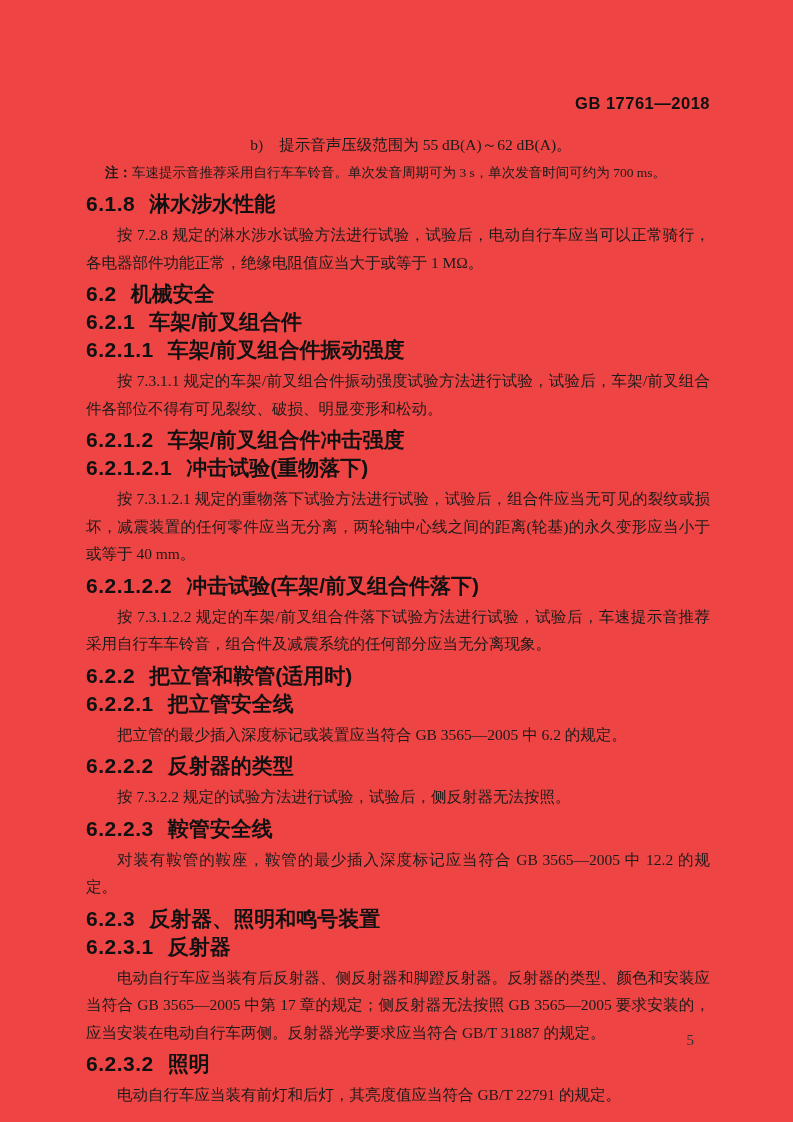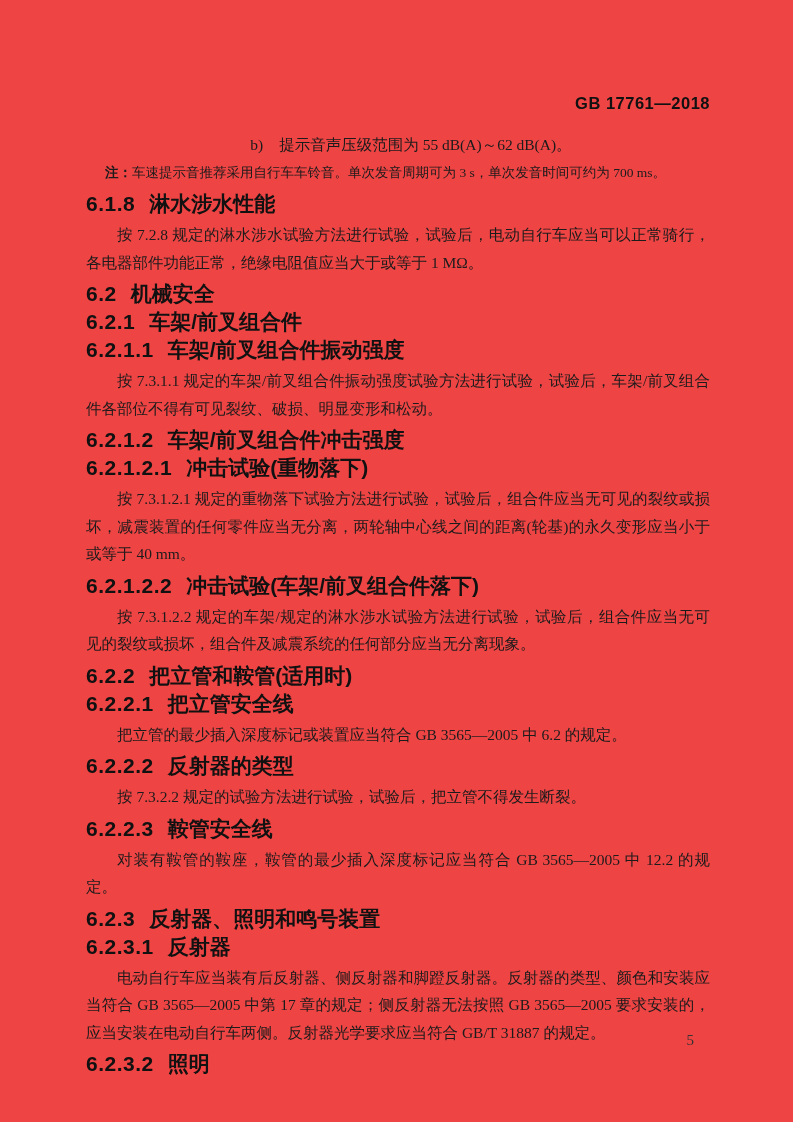--- a/index.html
+++ b/index.html
@@ -92,28 +92,29 @@
         <div class="heading"><span class="h-num">6.1.8</span><span class="h-title">淋水涉水性能</span></div>
         <p class="para">按 7.2.8 规定的淋水涉水试验方法进行试验，试验后，电动自行车应当可以正常骑行，各电器部件功能正常，绝缘电阻值应当大于或等于 1 MΩ。</p>
         <div class="heading"><span class="h-num">6.2</span><span class="h-title">机械安全</span></div>
         <div class="heading"><span class="h-num">6.2.1</span><span class="h-title">车架/前叉组合件</span></div>
         <div class="heading"><span class="h-num">6.2.1.1</span><span class="h-title">车架/前叉组合件振动强度</span></div>
         <p class="para">按 7.3.1.1 规定的车架/前叉组合件振动强度试验方法进行试验，试验后，车架/前叉组合件各部位不得有可见裂纹、破损、明显变形和松动。</p>
         <div class="heading"><span class="h-num">6.2.1.2</span><span class="h-title">车架/前叉组合件冲击强度</span></div>
         <div class="heading"><span class="h-num">6.2.1.2.1</span><span class="h-title">冲击试验(重物落下)</span></div>
         <p class="para">按 7.3.1.2.1 规定的重物落下试验方法进行试验，试验后，组合件应当无可见的裂纹或损坏，减震装置的任何零件应当无分离，两轮轴中心线之间的距离(轮基)的永久变形应当小于或等于 40 mm。</p>
         <div class="heading"><span class="h-num">6.2.1.2.2</span><span class="h-title">冲击试验(车架/前叉组合件落下)</span></div>
-        <p class="para">按 7.3.1.2.2 规定的车架/规定的淋水涉水试验方法进行试验，试验后，组合件应当无可见的裂纹或损坏，组合件及减震系统的任何部分应当无分离现象。</p>
+        <p class="para">按 7.3.1.2.2 规定的车架/前叉组合件落下试验方法进行试验，试验后，车速提示音推荐采用自行车车铃音，组合件及减震系统的任何部分应当无分离现象。</p>
         <div class="heading"><span class="h-num">6.2.2</span><span class="h-title">把立管和鞍管(适用时)</span></div>
         <div class="heading"><span class="h-num">6.2.2.1</span><span class="h-title">把立管安全线</span></div>
         <p class="para">把立管的最少插入深度标记或装置应当符合 GB 3565—2005 中 6.2 的规定。</p>
         <div class="heading"><span class="h-num">6.2.2.2</span><span class="h-title">反射器的类型</span></div>
-        <p class="para">按 7.3.2.2 规定的试验方法进行试验，试验后，把立管不得发生断裂。</p>
+        <p class="para">按 7.3.2.2 规定的试验方法进行试验，试验后，侧反射器无法按照。</p>
         <div class="heading"><span class="h-num">6.2.2.3</span><span class="h-title">鞍管安全线</span></div>
         <p class="para">对装有鞍管的鞍座，鞍管的最少插入深度标记应当符合 GB 3565—2005 中 12.2 的规定。</p>
         <div class="heading"><span class="h-num">6.2.3</span><span class="h-title">反射器、照明和鸣号装置</span></div>
         <div class="heading"><span class="h-num">6.2.3.1</span><span class="h-title">反射器</span></div>
         <p class="para">电动自行车应当装有后反射器、侧反射器和脚蹬反射器。反射器的类型、颜色和安装应当符合 GB 3565—2005 中第 17 章的规定；侧反射器无法按照 GB 3565—2005 要求安装的，应当安装在电动自行车两侧。反射器光学要求应当符合 GB/T 31887 的规定。</p>
         <div class="heading"><span class="h-num">6.2.3.2</span><span class="h-title">照明</span></div>
+        <p class="para">电动自行车应当装有前灯和后灯，其亮度值应当符合 GB/T 22791 的规定。</p>
       </div>
   </div>
   <div class="page-number">5</div>
 </div>
 
 </body></html>

